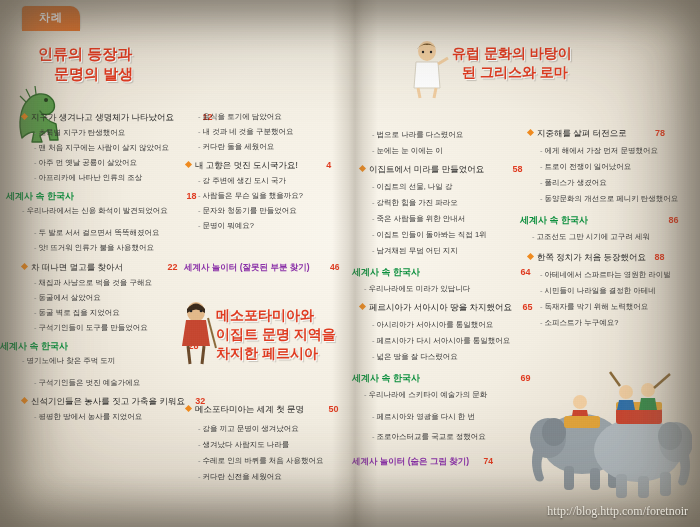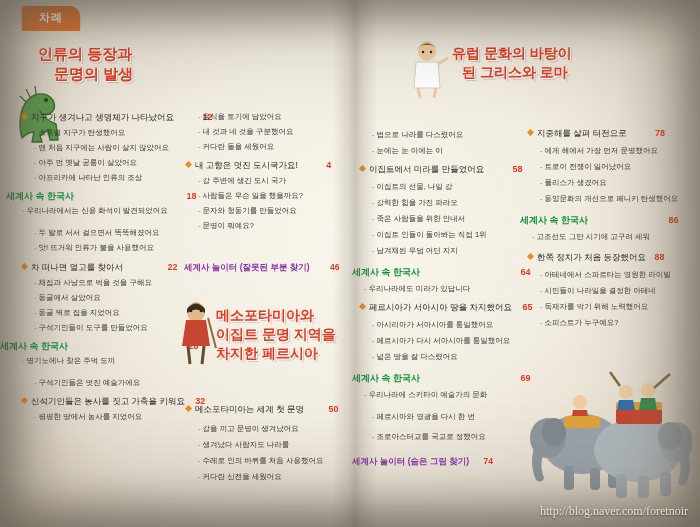--- a/index.html
+++ b/index.html
@@ -300,14 +300,14 @@
       <circle cx="60" cy="44" r="7" fill="#f0cda0"></circle>
       <path d="M53 52 L67 52 L69 64 L51 64 Z" fill="#c9452f"></path>
       <rect x="44" y="58" width="36" height="12" rx="3" fill="#e0a33a"></rect>
     </svg>
   </div>
 
   <div id="gutter"></div>
   <div id="curve"></div>
   <div class="grain"></div>
   <div id="vignette"></div>
-  <div class="watermark">http://blog.naver.com/foretnoir</div>
+  <div class="watermark">http://blog.http.com/foretnoir</div>
 </div>
 
 </body></html>

